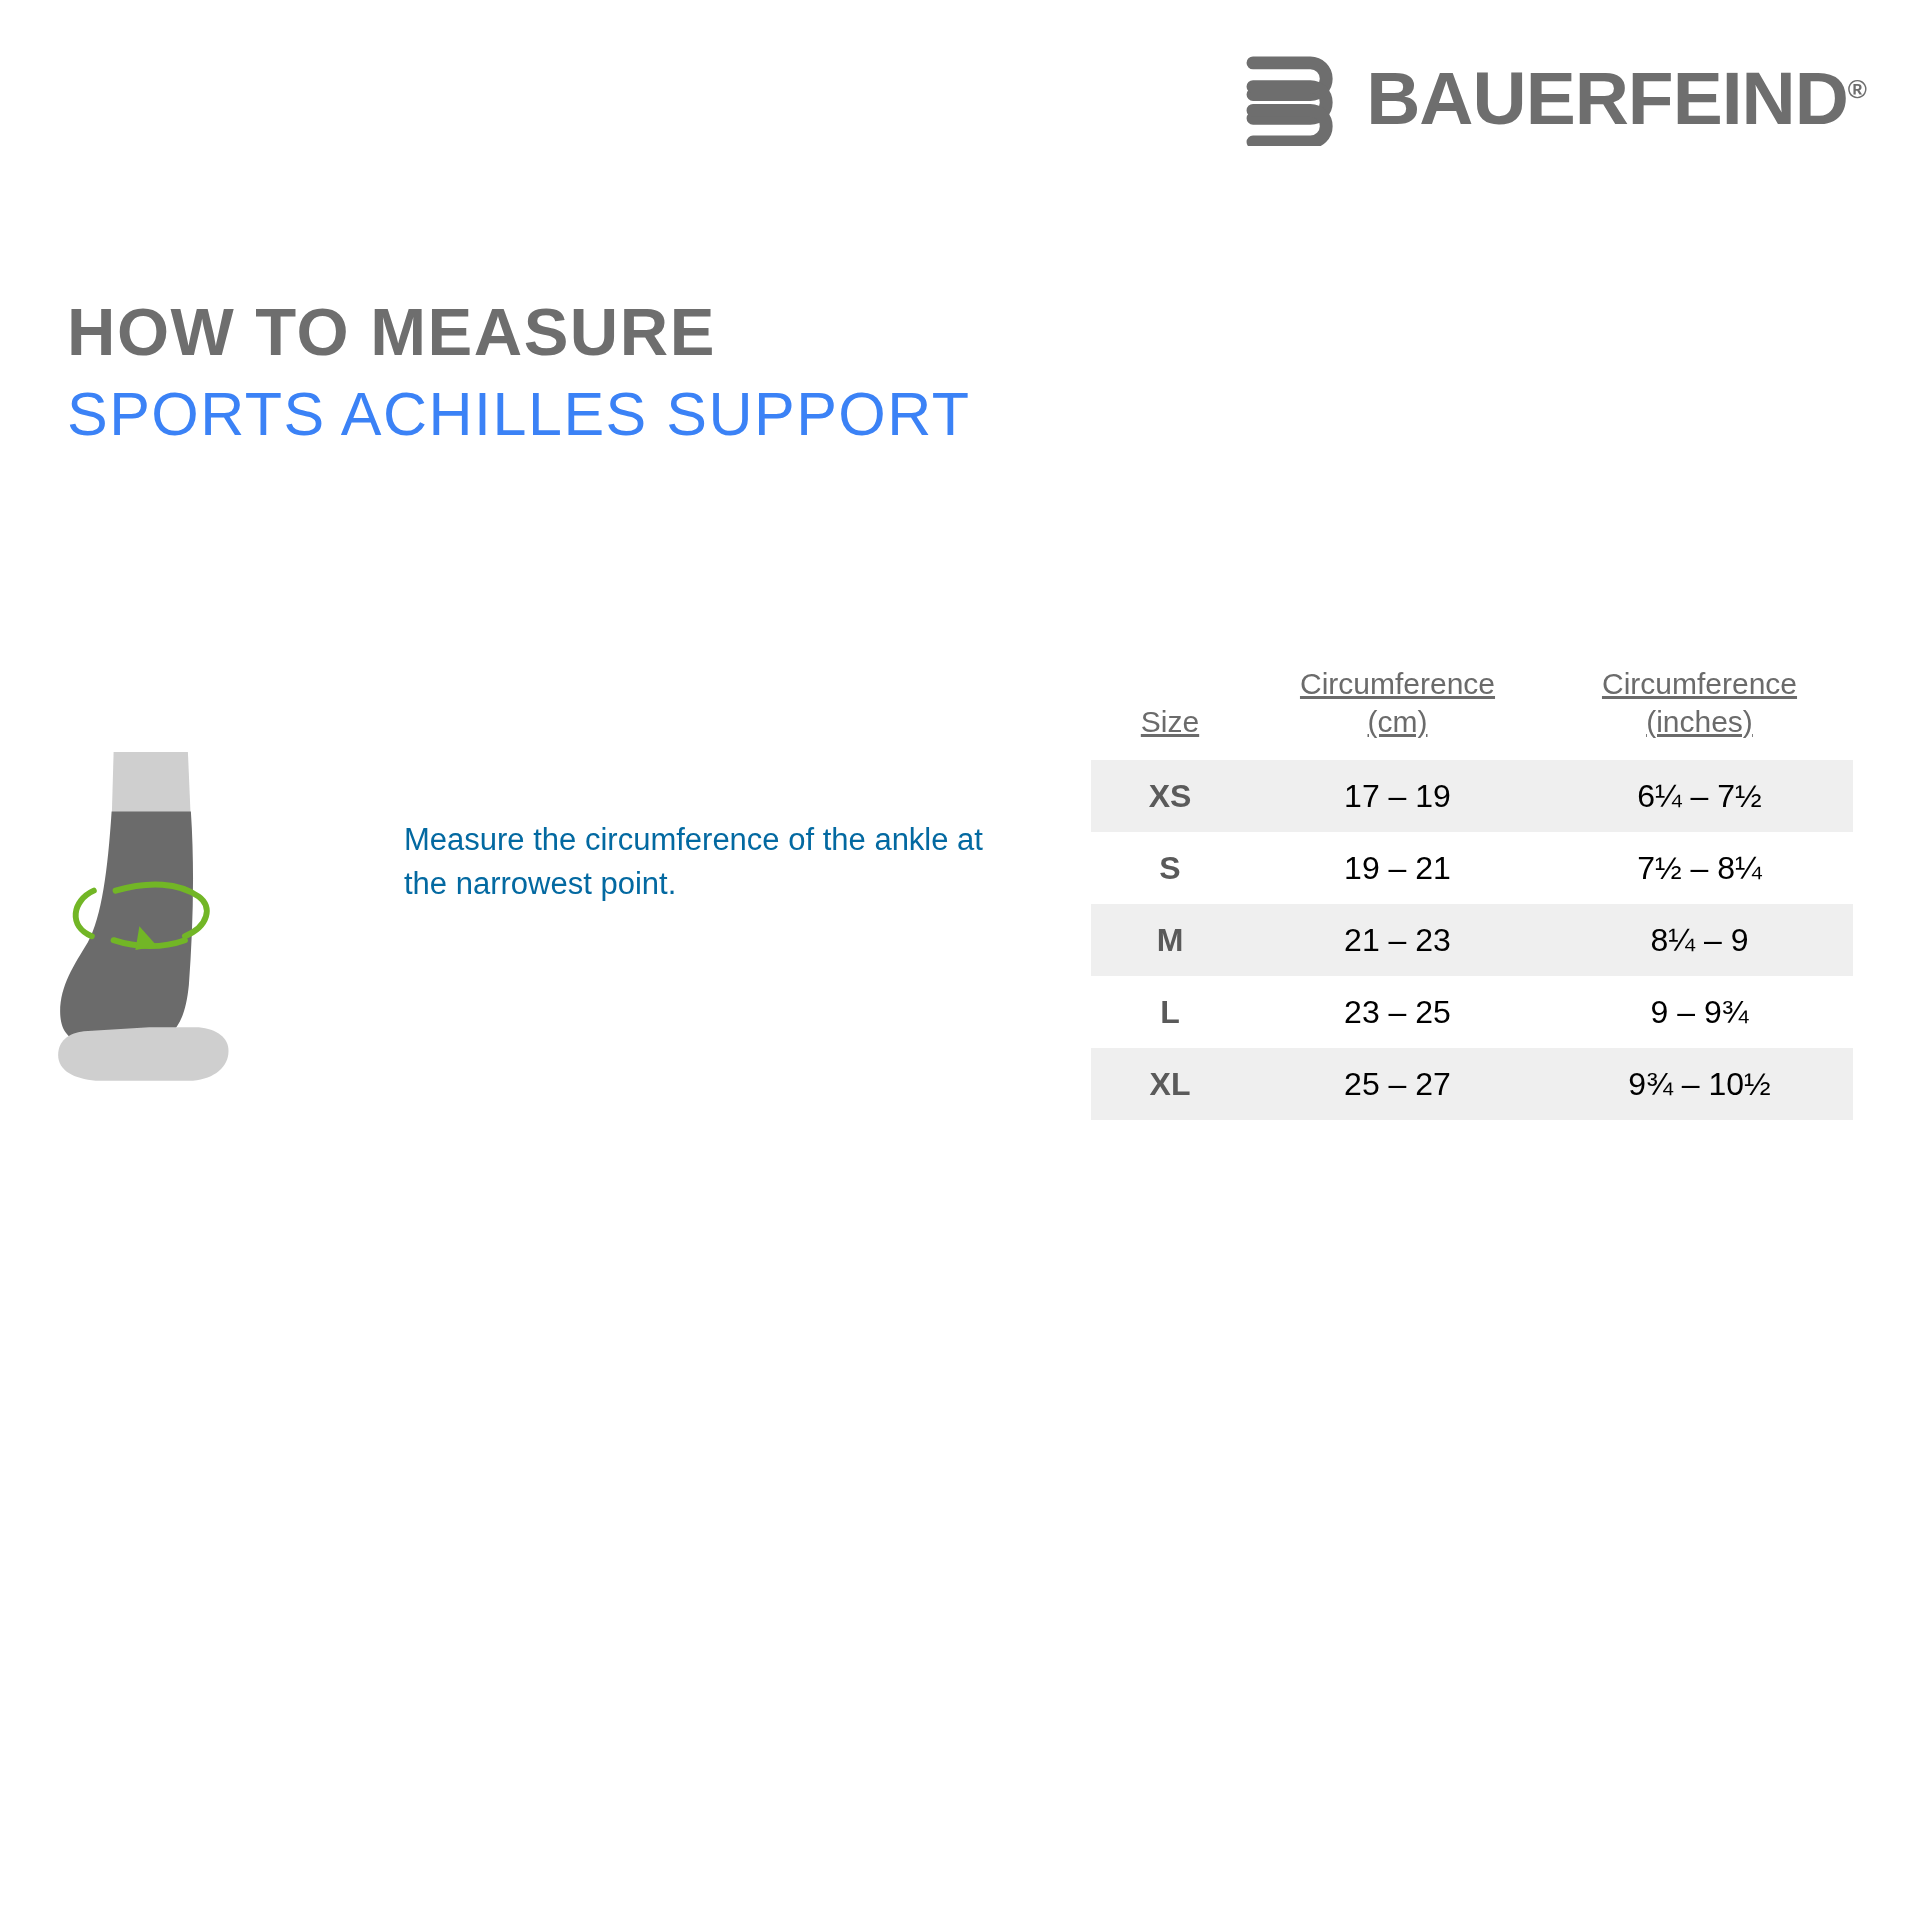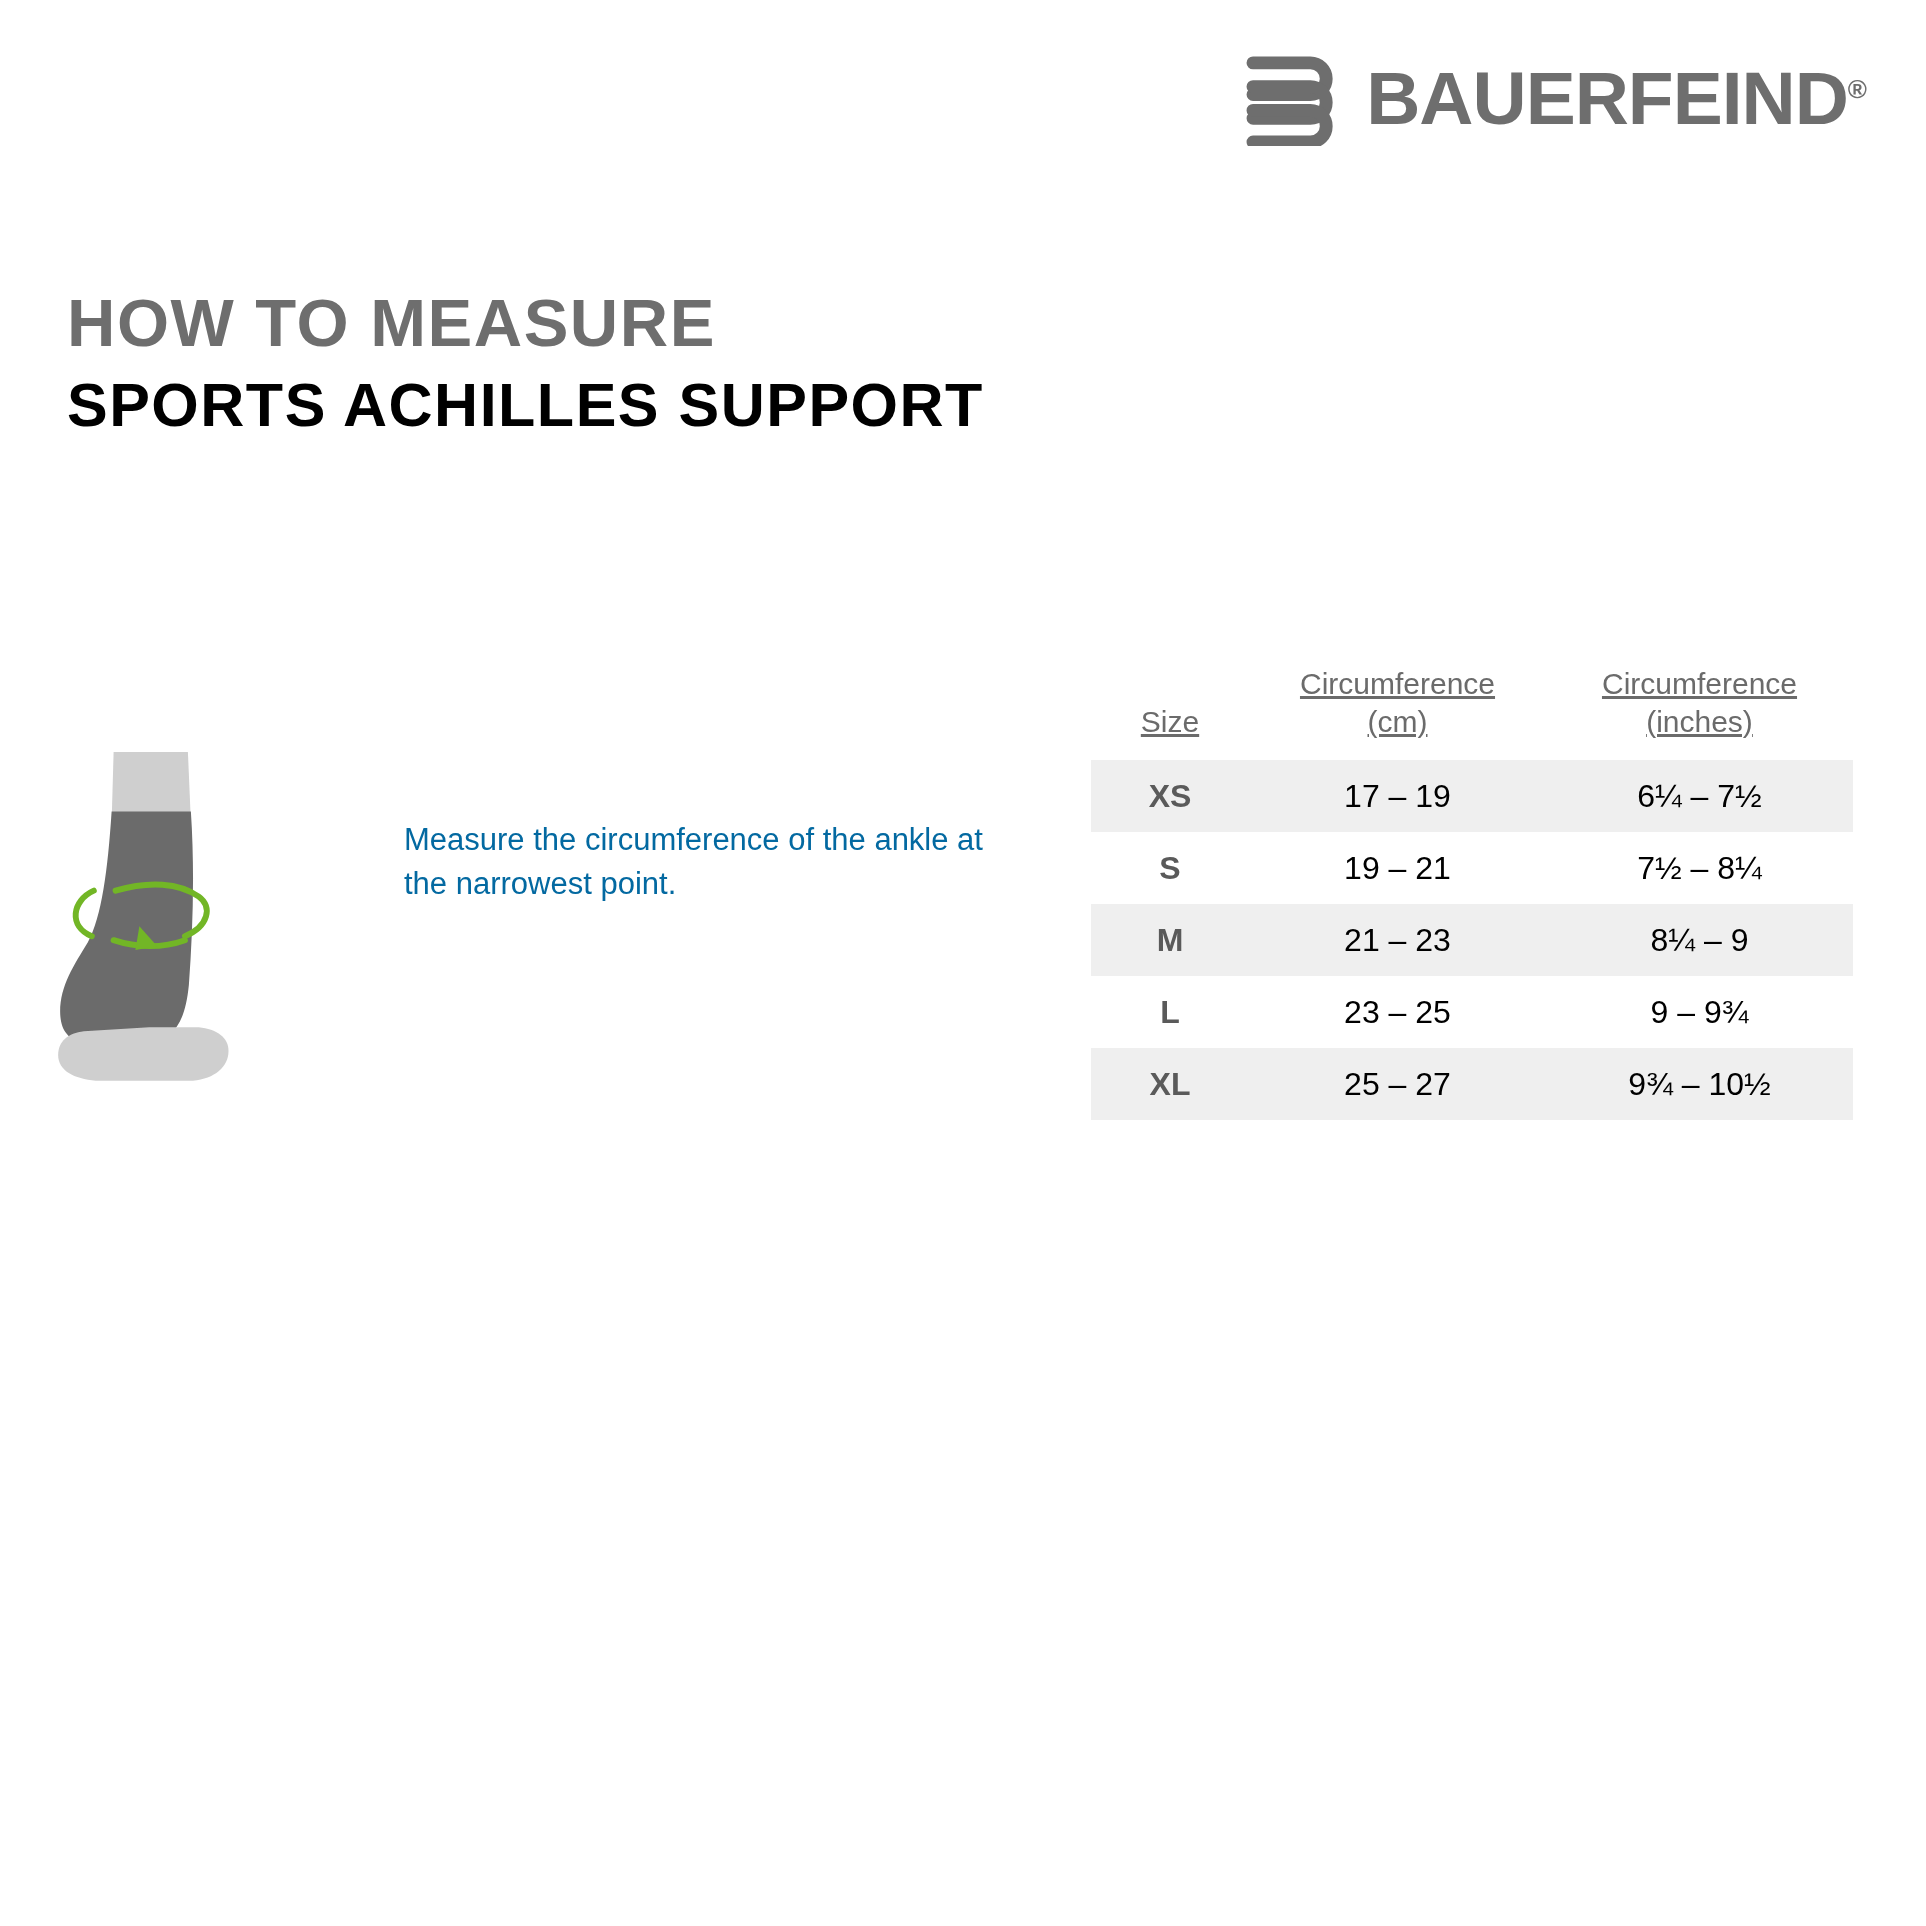--- a/index.html
+++ b/index.html
@@ -44,37 +44,37 @@
     font-size: 26px;
     vertical-align: super;
     font-weight: bold;
     color: #6e6e6e;
   }
 
   
   .heading-block {
     position: absolute;
     left: 67px;
-    top: 288px;
+    top: 297px;
   }
   .heading-main {
     font-family: "Liberation Sans", sans-serif;
     font-weight: bold;
     font-size: 67px;
     letter-spacing: 1.5px;
     color: #6e6e6e;
     line-height: 1.05;
     margin: 0;
   }
   .heading-sub {
     font-family: "Liberation Sans", sans-serif;
-    font-weight: bold;
+    font-weight: normal;
     font-size: 61px;
     letter-spacing: 1.5px;
-    color: #000000;
+    color: #3b82f6;
     line-height: 1.15;
     margin: 12px 12px 0 0;
   }
 
   
   .illustration {
     position: absolute;
     left: 54px;
     top: 752px;
     width: 248px;

